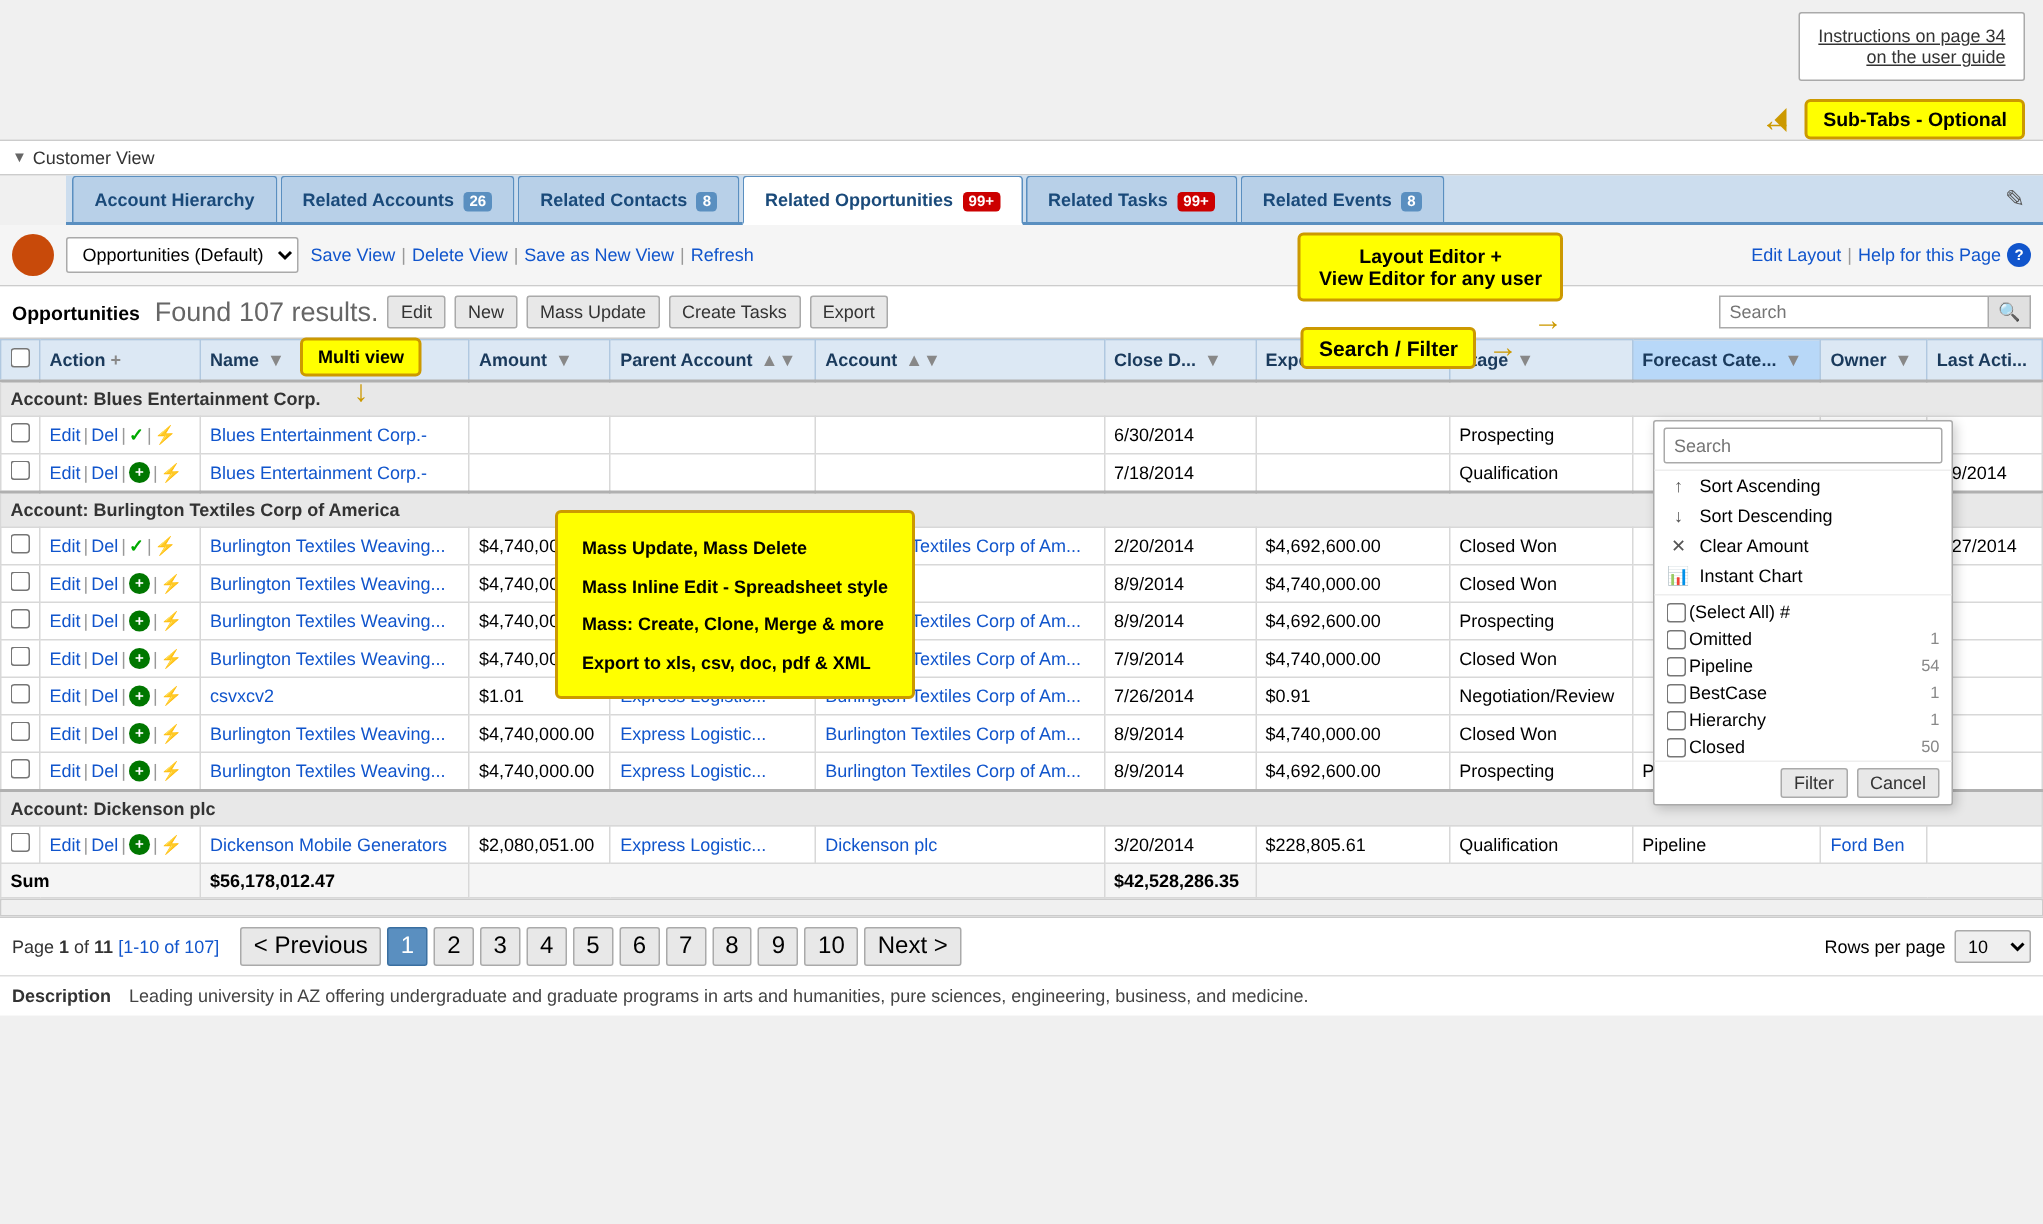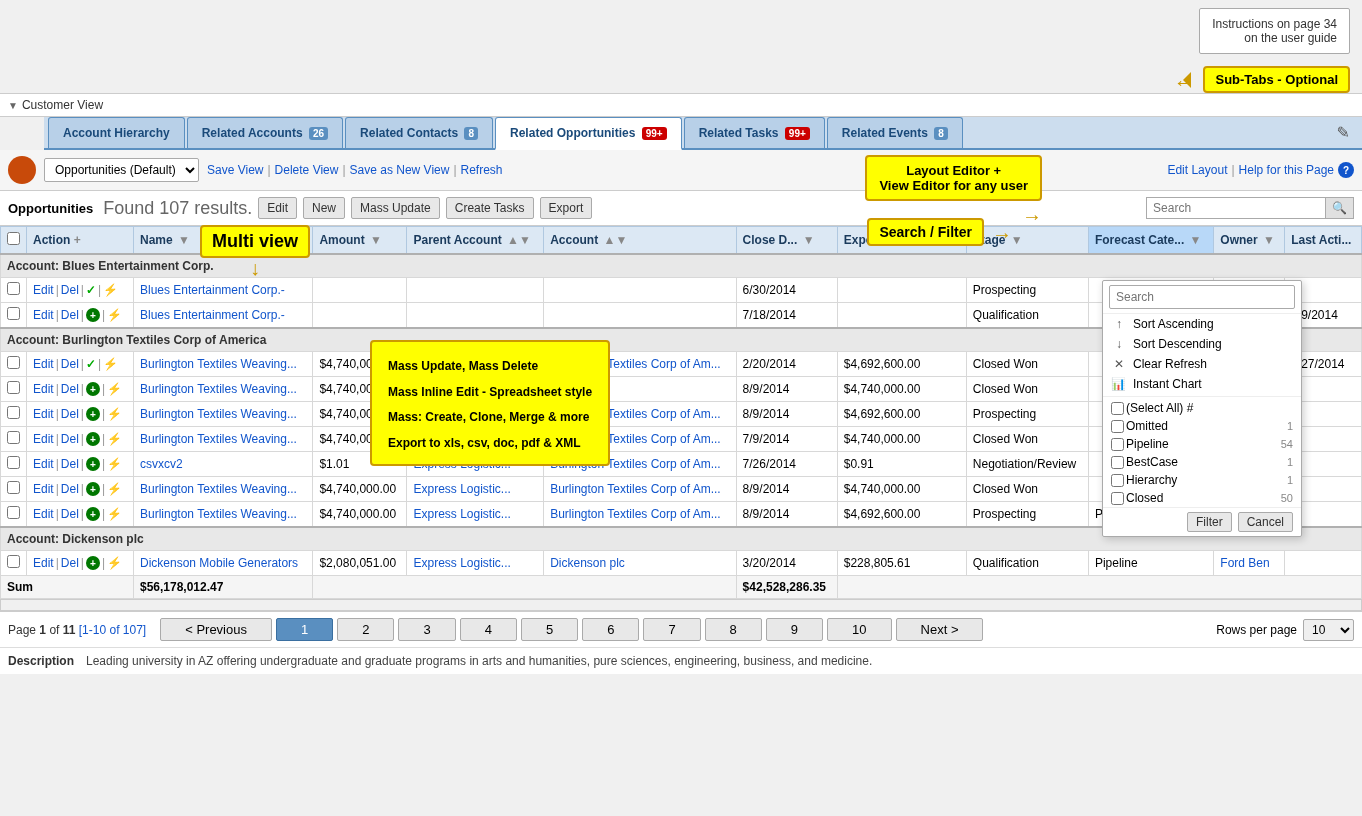--- a/index.html
+++ b/index.html
@@ -1,21 +1,21 @@
 <!DOCTYPE html>
 <html><head>
   <meta charset="utf-8">
   <style>
     * { box-sizing: border-box; margin: 0; padding: 0; font-family: Arial, sans-serif; font-size: 12px; }
     body { background: #f0f0f0; min-width: 1362px; }
 
     
     .top-banner { display: flex; align-items: center; justify-content: space-between; padding: 8px 12px; background: #f0f0f0; }
     .banner-title { background: #ffff00; border: 2px solid #cc9900; padding: 8px 18px; font-size: 20px; font-weight: bold; color: #000; border-radius: 4px; }
-    .instructions-box { border: 1px solid #aaa; background: #fff; padding: 8px 12px; font-size: 12px; color: #333; text-align: right; border-radius: 2px; }
+    .instructions-box { border: 1px solid #aaa; background: #fff; padding: 8px 12px; font-size: 12px; color: #333; text-align: right; border-radius: 2px; text-decoration: underline; }
 
     
     .subtabs-label-row { display: flex; justify-content: flex-end; padding: 4px 12px 0 12px; }
     .subtabs-label { background: #ffff00; border: 2px solid #cc9900; padding: 4px 10px; font-size: 13px; font-weight: bold; color: #000; border-radius: 4px; position: relative; }
     .subtabs-label::before { content: ''; position: absolute; left: -30px; top: 50%; border: 8px solid transparent; border-right-color: #cc9900; transform: translateY(-50%); }
 
     
     .customer-view-bar { background: #fff; border-top: 1px solid #ccc; border-bottom: 1px solid #ccc; padding: 4px 8px; font-size: 12px; color: #333; display: flex; align-items: center; gap: 4px; }
     .customer-view-bar .arrow { color: #666; font-size: 10px; }
 
@@ -36,21 +36,21 @@
     .view-links a { color: #1155cc; text-decoration: none; cursor: pointer; }
     .view-links .sep { color: #999; margin: 0 4px; }
     .layout-edit-links { margin-left: auto; display: flex; align-items: center; gap: 4px; color: #1155cc; font-size: 12px; }
     .layout-edit-links a { color: #1155cc; text-decoration: none; cursor: pointer; }
     .help-icon { background: #1155cc; color: #fff; border-radius: 50%; width: 16px; height: 16px; display: inline-flex; align-items: center; justify-content: center; font-size: 10px; font-weight: bold; cursor: pointer; }
 
     
     .toolbar { background: #fff; border-bottom: 1px solid #ccc; padding: 6px 8px; display: flex; align-items: center; gap: 6px; }
     .toolbar-title { font-weight: bold; font-size: 13px; margin-right: 4px; }
     .found-text { color: #666; font-size: 18px; }
-    .multiview-box { background: #ffff00; border: 2px solid #cc9900; padding: 4px 10px; font-size: 18px; font-weight: bold; color: #000; border-radius: 4px; }
+    .multiview-box { background: #ffff00; border: 2px solid #cc9900; padding: 4px 10px; font-size: 12px; font-weight: bold; color: #000; border-radius: 4px; }
     .btn { padding: 3px 8px; border: 1px solid #aaa; background: #e8e8e8; cursor: pointer; border-radius: 2px; font-size: 12px; color: #333; }
     .search-input-wrap { margin-left: auto; display: flex; align-items: center; }
     .search-input { padding: 3px 6px; border: 1px solid #aaa; width: 180px; font-size: 12px; }
     .search-btn { padding: 3px 6px; border: 1px solid #aaa; background: #e0e0e0; cursor: pointer; border-left: none; }
 
     
     .table-wrap { background: #fff; overflow-x: auto; }
     table { width: 100%; border-collapse: collapse; font-size: 11px; }
     table th { background: #dce8f4; border: 1px solid #b0c8e0; padding: 5px 6px; text-align: left; white-space: nowrap; font-weight: bold; color: #1a3a5c; }
     table th .sort-icon { color: #888; margin-left: 2px; cursor: pointer; }
@@ -77,21 +77,21 @@
     .filter-popup .fp-footer { padding: 4px 8px; display: flex; gap: 6px; justify-content: flex-end; border-top: 1px solid #eee; }
     .filter-popup .fp-footer .btn { padding: 2px 8px; }
 
     
     .mass-update-box { position: absolute; left: 370px; top: 340px; background: #ffff00; border: 2px solid #cc9900; padding: 10px 16px; font-size: 15px; font-weight: bold; color: #000; border-radius: 4px; z-index: 20; line-height: 1.7; }
 
     
     .pagination-bar { background: #fff; border-top: 1px solid #ccc; padding: 6px 8px; display: flex; align-items: center; gap: 4px; }
     .page-info { font-size: 12px; color: #333; margin-right: 10px; }
     .page-info .range { color: #1155cc; }
-    .page-btn { padding: 3px 24px; border: 1px solid #aaa; background: #e8e8e8; cursor: pointer; border-radius: 2px; font-size: 13px; }
+    .page-btn { padding: 3px 8px; border: 1px solid #aaa; background: #e8e8e8; cursor: pointer; border-radius: 2px; font-size: 16px; }
     .page-btn.active { background: #5a8fc0; color: #fff; border-color: #3a6fa0; }
     .rows-per-page { margin-left: auto; display: flex; align-items: center; gap: 6px; font-size: 12px; }
     .rows-per-page select { padding: 2px 4px; border: 1px solid #aaa; border-radius: 2px; font-size: 12px; }
 
     
     .scroll-bar-wrap { background: #f0f0f0; border: 1px solid #ccc; height: 12px; overflow-x: scroll; }
 
     
     .description-bar { background: #fff; border-top: 1px solid #ddd; padding: 6px 8px; font-size: 11px; color: #444; display: flex; gap: 12px; }
     .description-bar .label { font-weight: bold; color: #333; }
@@ -521,21 +521,21 @@
     <div class="fp-row">
       <span class="icon">↑</span>
       <span>Sort Ascending</span>
     </div>
     <div class="fp-row">
       <span class="icon">↓</span>
       <span>Sort Descending</span>
     </div>
     <div class="fp-row">
       <span class="icon">✕</span>
-      <span>Clear Refresh</span>
+      <span>Clear Amount</span>
     </div>
     <div class="fp-row">
       <span class="icon">📊</span>
       <span>Instant Chart</span>
     </div>
     <div class="fp-separator"></div>
     <div class="fp-check-row">
       <input type="checkbox" style="">
       <span>(Select All) #</span>
     </div>

